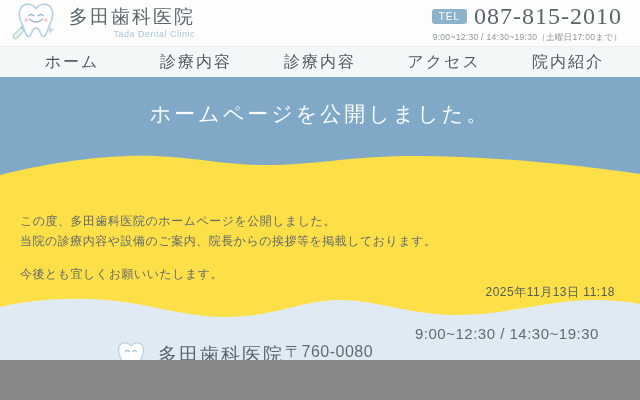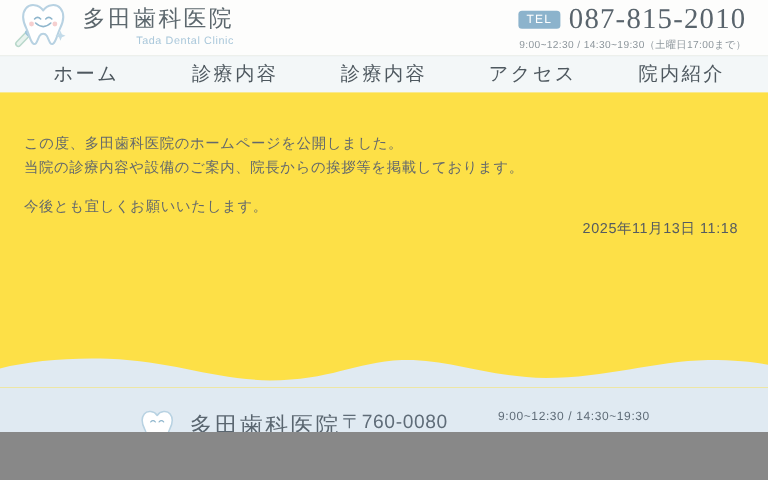--- a/index.html
+++ b/index.html
@@ -33,21 +33,21 @@
   .article{padding:32px 25px 0 20px;font-size:12px;color:#63686c;}
   .article .line{line-height:20px;letter-spacing:.5px;}
   .p2{margin-top:13px;}
   .date{text-align:right;font-size:12px;color:#555b60;letter-spacing:.5px;}
   
   .footer{position:absolute;left:0;bottom:0;width:640px;height:65px;}
   .footer-body{background:#e0eaf2;height:37px;position:relative;}
   .f-logo{position:absolute;left:112px;top:17px;width:38px;height:34px;}
   .f-name{position:absolute;left:158px;top:19px;font-size:19px;color:#5a6670;letter-spacing:2px;}
   .f-postal{position:absolute;left:285px;top:19px;font-size:16px;color:#5f6c78;letter-spacing:.5px;}
-  .f-hours{position:absolute;left:415px;top:19px;font-size:10px;color:#5f6c78;letter-spacing:.5px;}
+  .f-hours{position:absolute;left:415px;top:2px;font-size:15px;color:#5f6c78;letter-spacing:.5px;}
 </style>
 </head>
 <body>
 
 <div class="page">
 
   <header class="header">
     <div class="brand">
       <svg class="brand-logo" viewBox="0 0 60 52">
         <g transform="translate(2,42) rotate(-46)">
@@ -77,20 +77,28 @@
   </header>
 
   <nav class="nav">
     <a>ホーム</a>
     <a>診療内容</a>
     <a>診療内容</a>
     <a>アクセス</a>
     <a>院内紹介</a>
   </nav>
 
+  <section>
+    <div class="hero">
+      <h1 class="hero-title">ホームページを公開しました。</h1>
+    </div>
+    <svg class="wave" viewBox="0 0 640 28" preserveAspectRatio="none">
+      <path fill="#7fa9c6" d="M0,0 L640,0 L640,23 C570,13 480,4 405,5 C345,6 315,14 265,14 C225,14 200,7 155,5 C100,3 40,14 0,24 Z"></path>
+    </svg>
+  </section>
 
   <main class="article">
     <p style="margin:0">
       <span class="line" style="display:block">この度、多田歯科医院のホームページを公開しました。</span>
       <span class="line" style="display:block">当院の診療内容や設備のご案内、院長からの挨拶等を掲載しております。</span>
     </p>
     <p class="p2" style="margin-bottom:0">
       <span class="line" style="display:block">今後とも宜しくお願いいたします。</span>
     </p>
     <div class="date">2025年11月13日 11:18</div>

